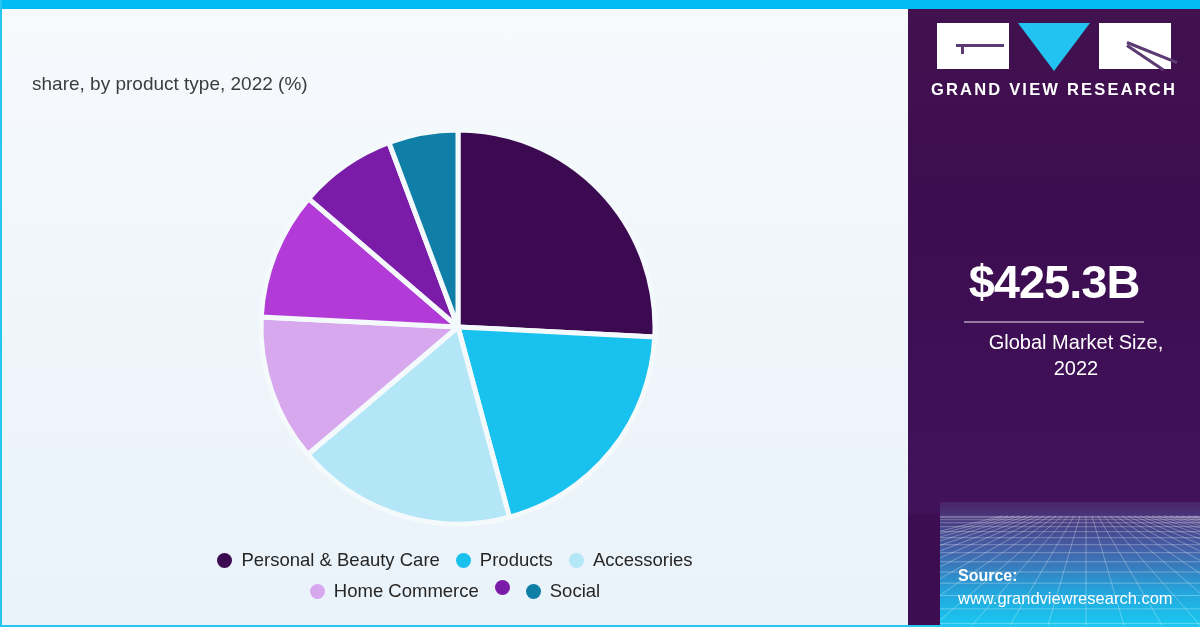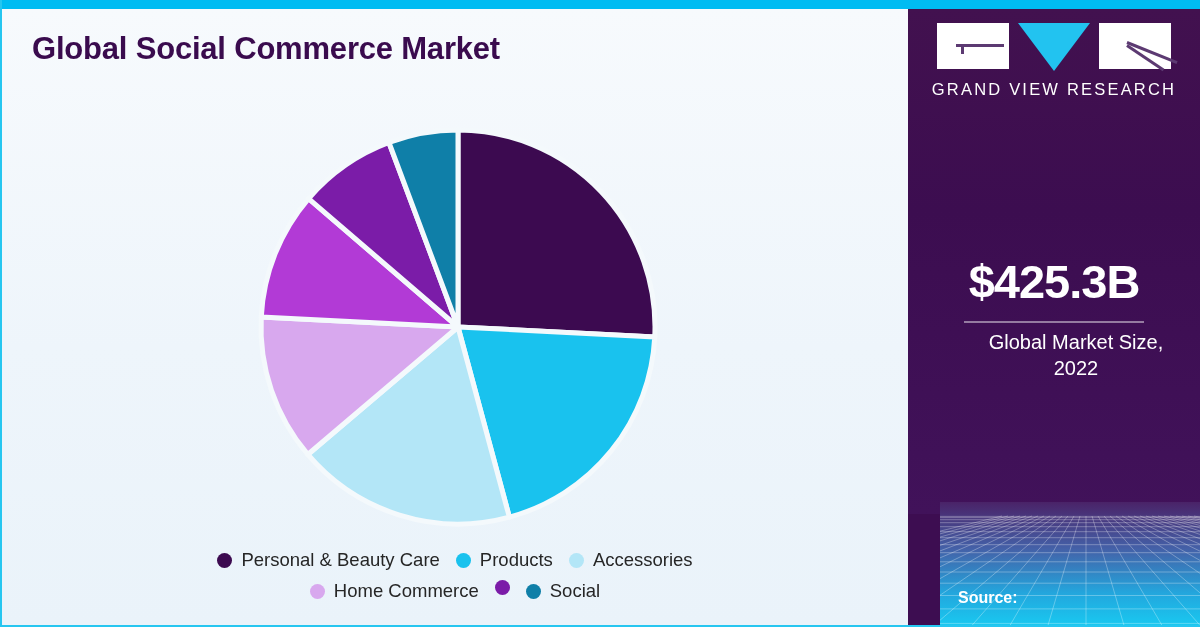--- a/index.html
+++ b/index.html
@@ -84,21 +84,21 @@
   .r-diag2{
     position:absolute;left:28px;top:21px;width:44px;height:3px;
     background:#5c3a72;transform:rotate(34deg);transform-origin:left center;
   }
   #logo-v{
     width:0;height:0;border-left:36px solid transparent;
     border-right:36px solid transparent;border-top:48px solid #22c3f0;
   }
   #logo-text{
     margin-top:9px;text-align:center;color:#ffffff;
-    font-size:16.5px;font-weight:normal;letter-spacing:2.2px;
+    font-size:16.5px;font-weight:bold;letter-spacing:2.2px;
   }
   
   #stat-value{
     position:absolute;left:0;top:245px;width:292px;text-align:center;
     font-size:47px;font-weight:bold;color:#ffffff;letter-spacing:-1px;
   }
   #stat-divider{
     position:absolute;left:56px;top:312px;width:180px;height:2px;
     background:rgba(255,255,255,0.45);
   }
@@ -122,21 +122,21 @@
 </style>
 </head>
 <body>
 
 <div id="infographic">
 
   <div id="top-rule"></div>
 
   <div id="left-panel">
 
-    <div id="chart-title">Global Social Commerce Market</div>
+    <div id="chart-subtitle">share, by product type, 2022 (%)</div>
 
     <div id="pie-wrap">
       <svg id="pie-svg" width="420" height="420" viewBox="0 0 420 420">
         <g id="pie-slices">
             <path d="M 210 208 L 210.00 11.00 A 197 197 0 0 1 406.75 217.90 Z" fill="#3c0a50" stroke="#f4f9fc" stroke-width="5" stroke-linejoin="round"></path>
             <path d="M 210 208 L 406.75 217.90 A 197 197 0 0 1 261.39 398.18 Z" fill="#19c2ee" stroke="#f4f9fc" stroke-width="5" stroke-linejoin="round"></path>
             <path d="M 210 208 L 261.39 398.18 A 197 197 0 0 1 59.80 335.47 Z" fill="#b3e6f7" stroke="#f4f9fc" stroke-width="5" stroke-linejoin="round"></path>
             <path d="M 210 208 L 59.80 335.47 A 197 197 0 0 1 13.25 198.10 Z" fill="#d8a8ee" stroke="#f4f9fc" stroke-width="5" stroke-linejoin="round"></path>
             <path d="M 210 208 L 13.25 198.10 A 197 197 0 0 1 60.60 79.59 Z" fill="#b23ad6" stroke="#f4f9fc" stroke-width="5" stroke-linejoin="round"></path>
             <path d="M 210 208 L 60.60 79.59 A 197 197 0 0 1 140.94 23.50 Z" fill="#7b1ca8" stroke="#f4f9fc" stroke-width="5" stroke-linejoin="round"></path>
@@ -258,17 +258,18 @@
             <line x1="0" y1="70.0" x2="292" y2="70.0"></line>
             <line x1="0" y1="81.2" x2="292" y2="81.2"></line>
             <line x1="0" y1="93.5" x2="292" y2="93.5"></line>
             <line x1="0" y1="106.9" x2="292" y2="106.9"></line>
             <line x1="0" y1="121.4" x2="292" y2="121.4"></line>
             <line x1="0" y1="137.0" x2="292" y2="137.0"></line>
           </g>
       </svg>
       <div id="source-block">
         <div id="source-label">Source:</div>
+        <div id="source-url">www.grandviewresearch.com</div>
       </div>
     </div>
   </div>
 
 </div>
 
 </body></html>

